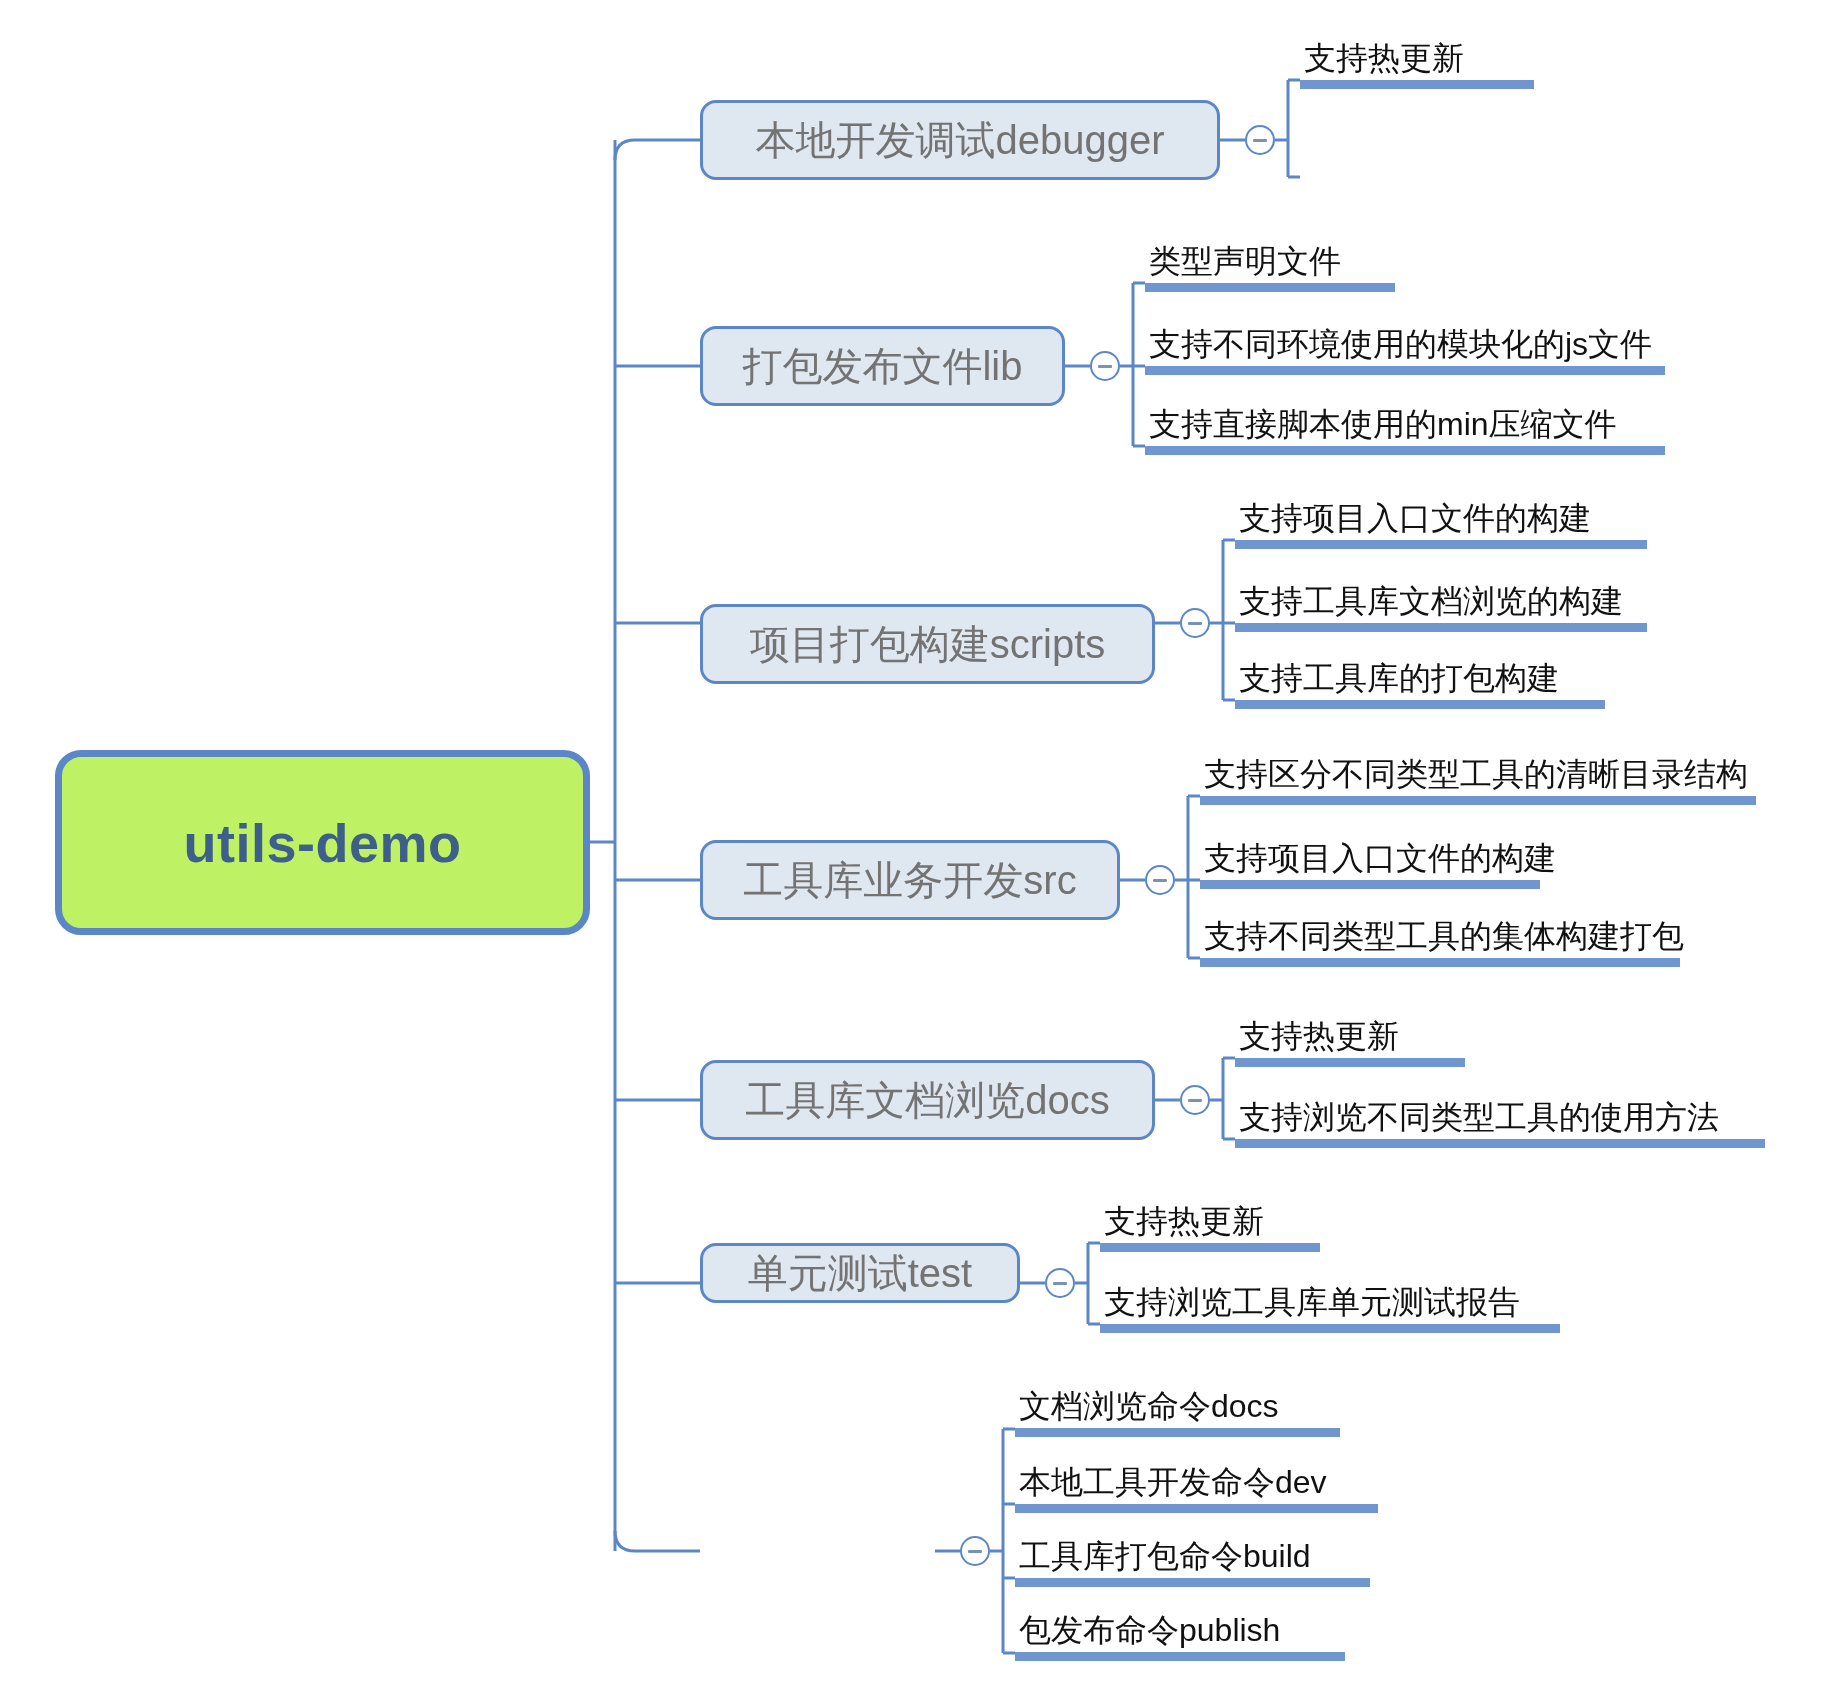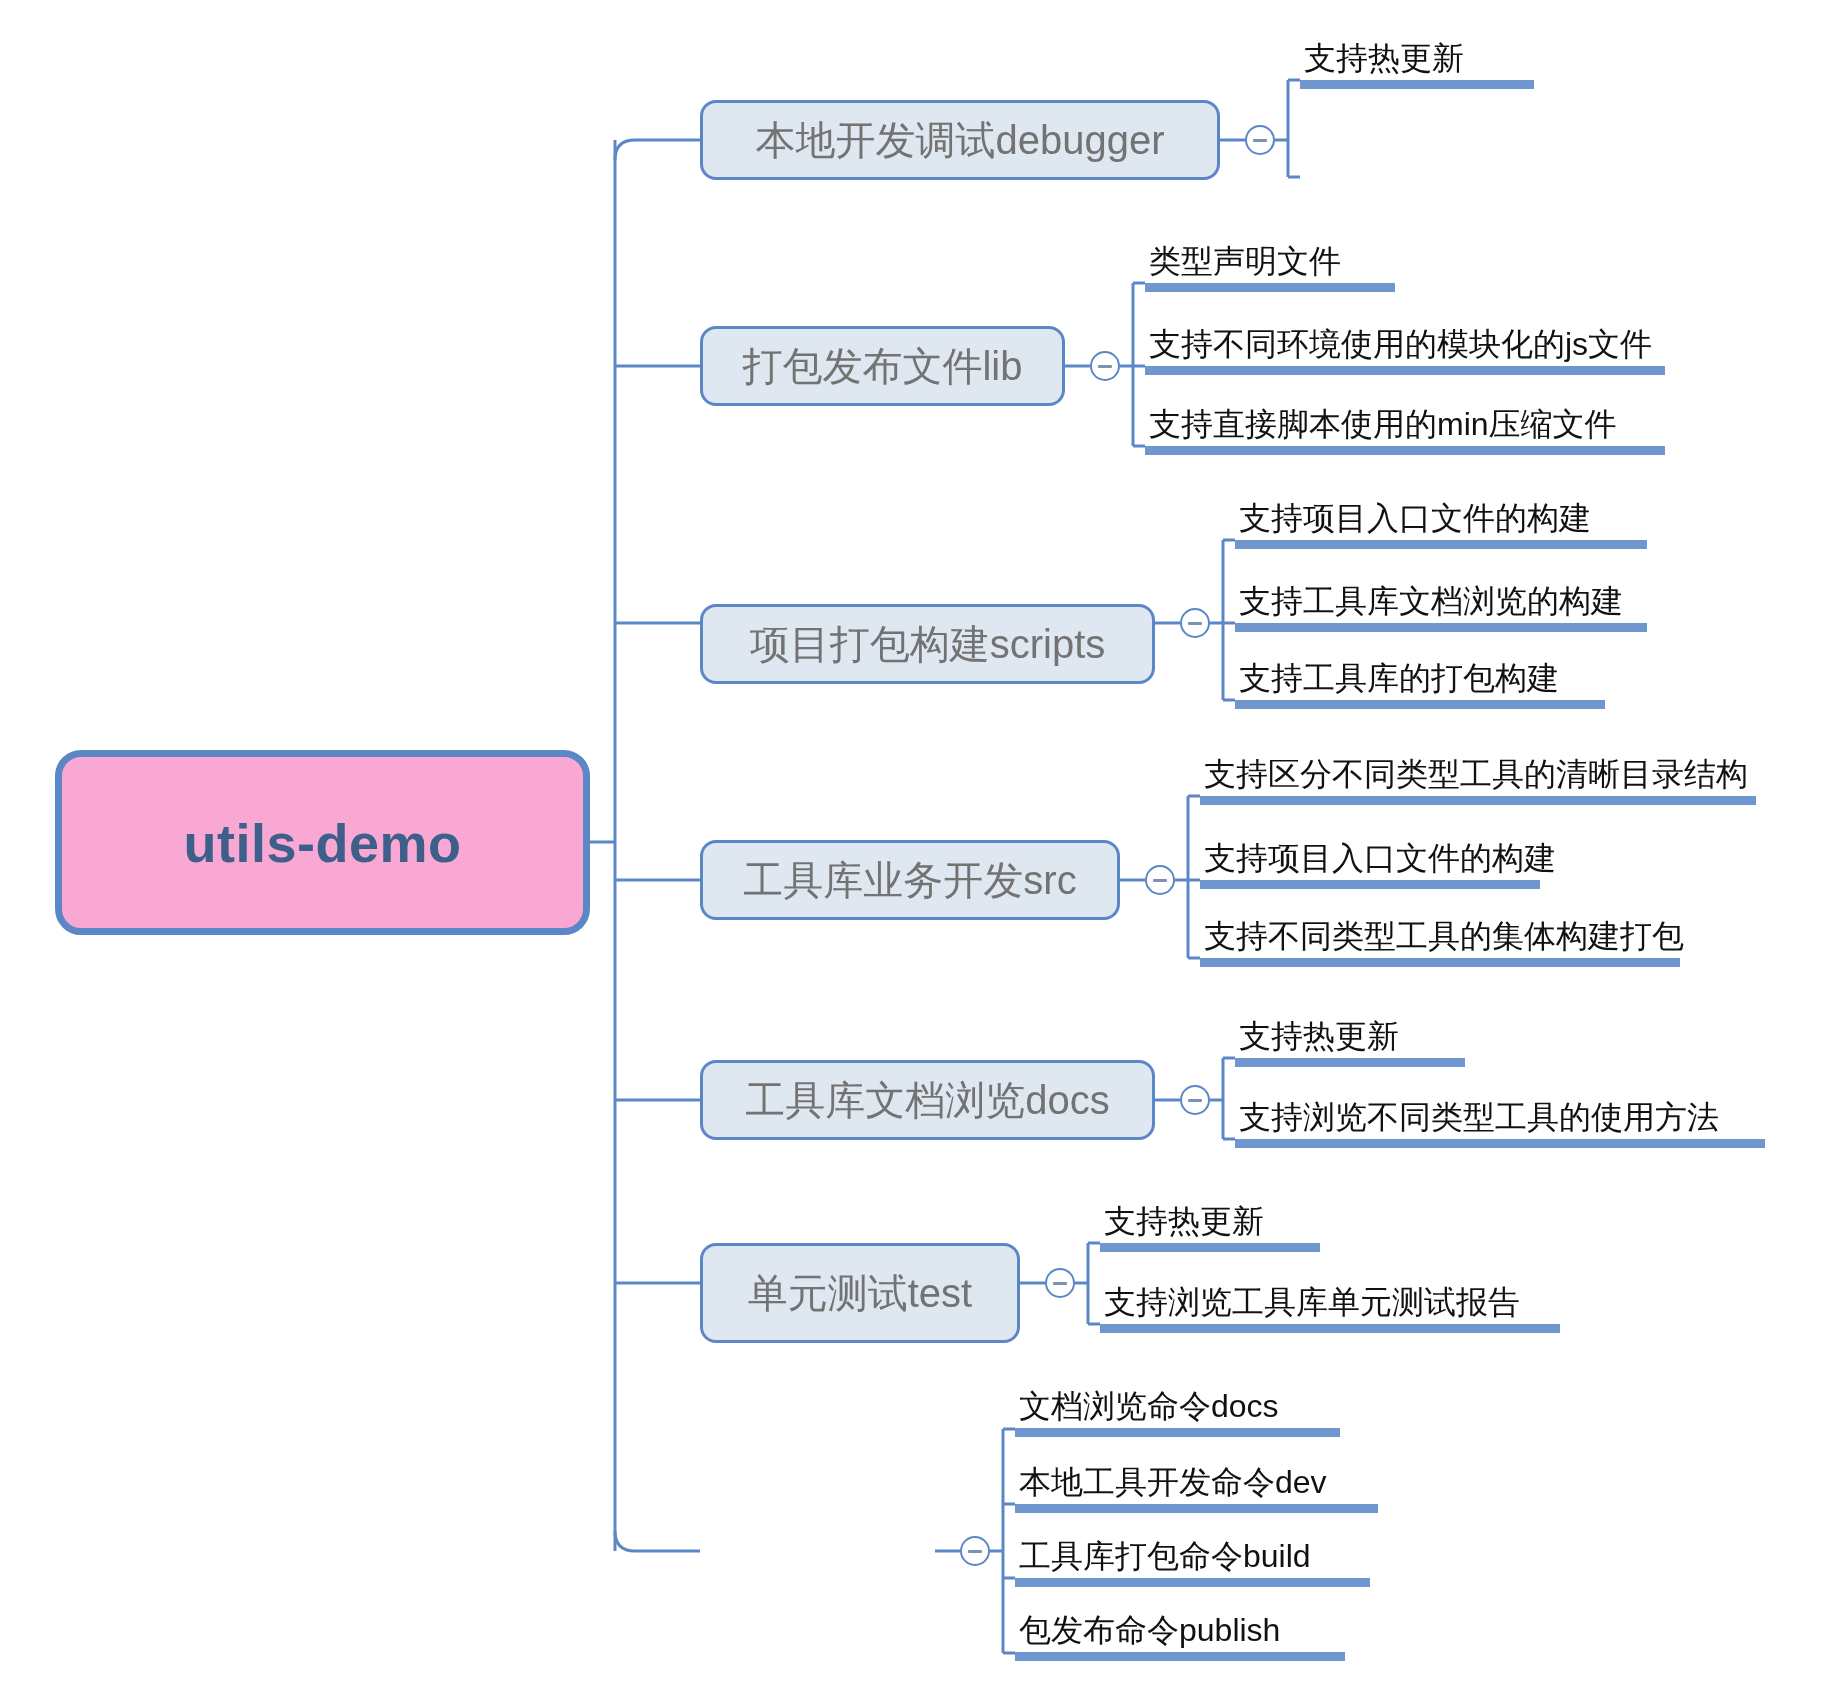--- a/index.html
+++ b/index.html
@@ -24,21 +24,21 @@
     left: 0; top: 0;
     width: 1838px;
     height: 1704px;
     pointer-events: none;
   }
 
   
   .root-node {
     position: absolute;
     box-sizing: border-box;
-    background: #f9a8d4;
+    background: #bef264;
     border: 7px solid #5b87c7;
     border-radius: 26px;
     display: flex;
     align-items: center;
     justify-content: center;
     color: #3d5f8a;
     font-weight: bold;
     letter-spacing: 0.5px;
   }
 
@@ -249,21 +249,21 @@
   </div>
   <div class="leaf-node" style="left:1235px; top:1020px; font-size:32px;">
     <span class="leaf-text">支持热更新</span>
     <span class="leaf-underline" style="width:230px;"></span>
   </div>
   <div class="leaf-node" style="left:1235px; top:1101px; font-size:32px;">
     <span class="leaf-text">支持浏览不同类型工具的使用方法</span>
     <span class="leaf-underline" style="width:530px;"></span>
   </div>
 
-  <div class="branch-node" style="left:700px; top:1243px; width:320px; height:100px; font-size:40px;">
+  <div class="branch-node" style="left:700px; top:1243px; width:320px; height:60px; font-size:40px;">
     <span>单元测试test</span>
   </div>
   <div class="toggle" style="left:1045px; top:1268px;">
     <span class="bar"></span>
   </div>
   <div class="leaf-node" style="left:1100px; top:1205px; font-size:32px;">
     <span class="leaf-text">支持热更新</span>
     <span class="leaf-underline" style="width:220px;"></span>
   </div>
   <div class="leaf-node" style="left:1100px; top:1286px; font-size:32px;">

